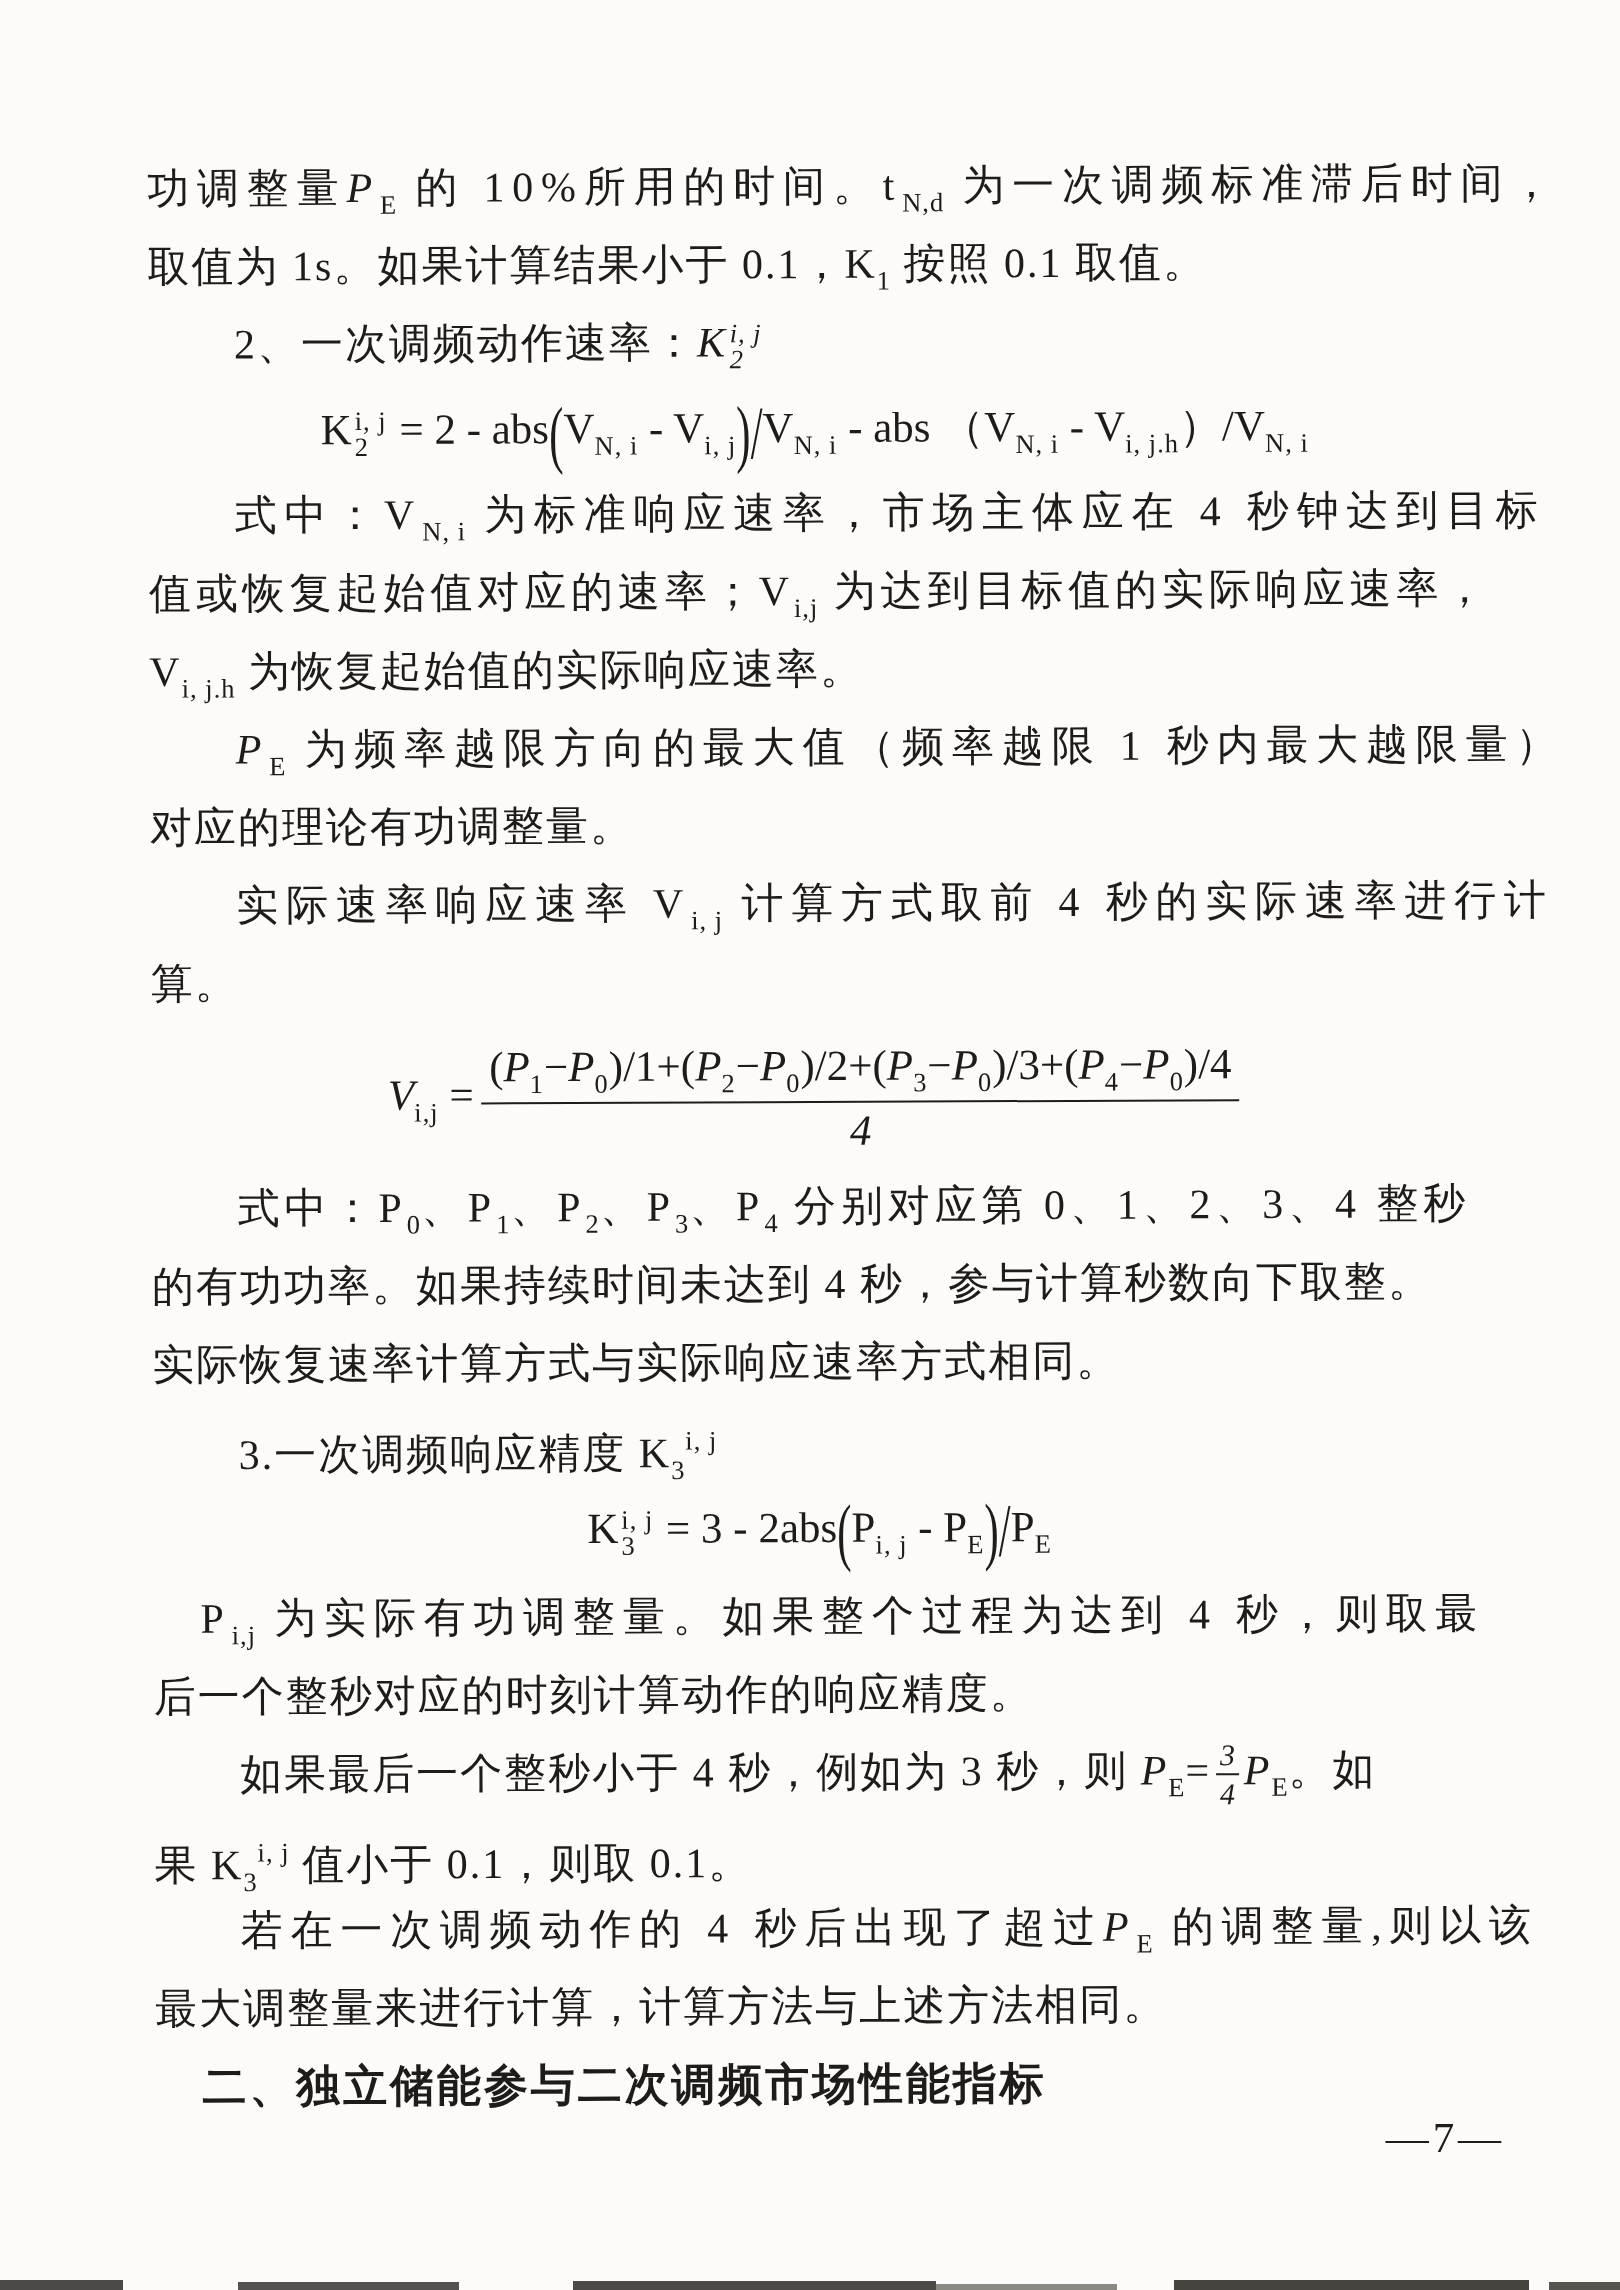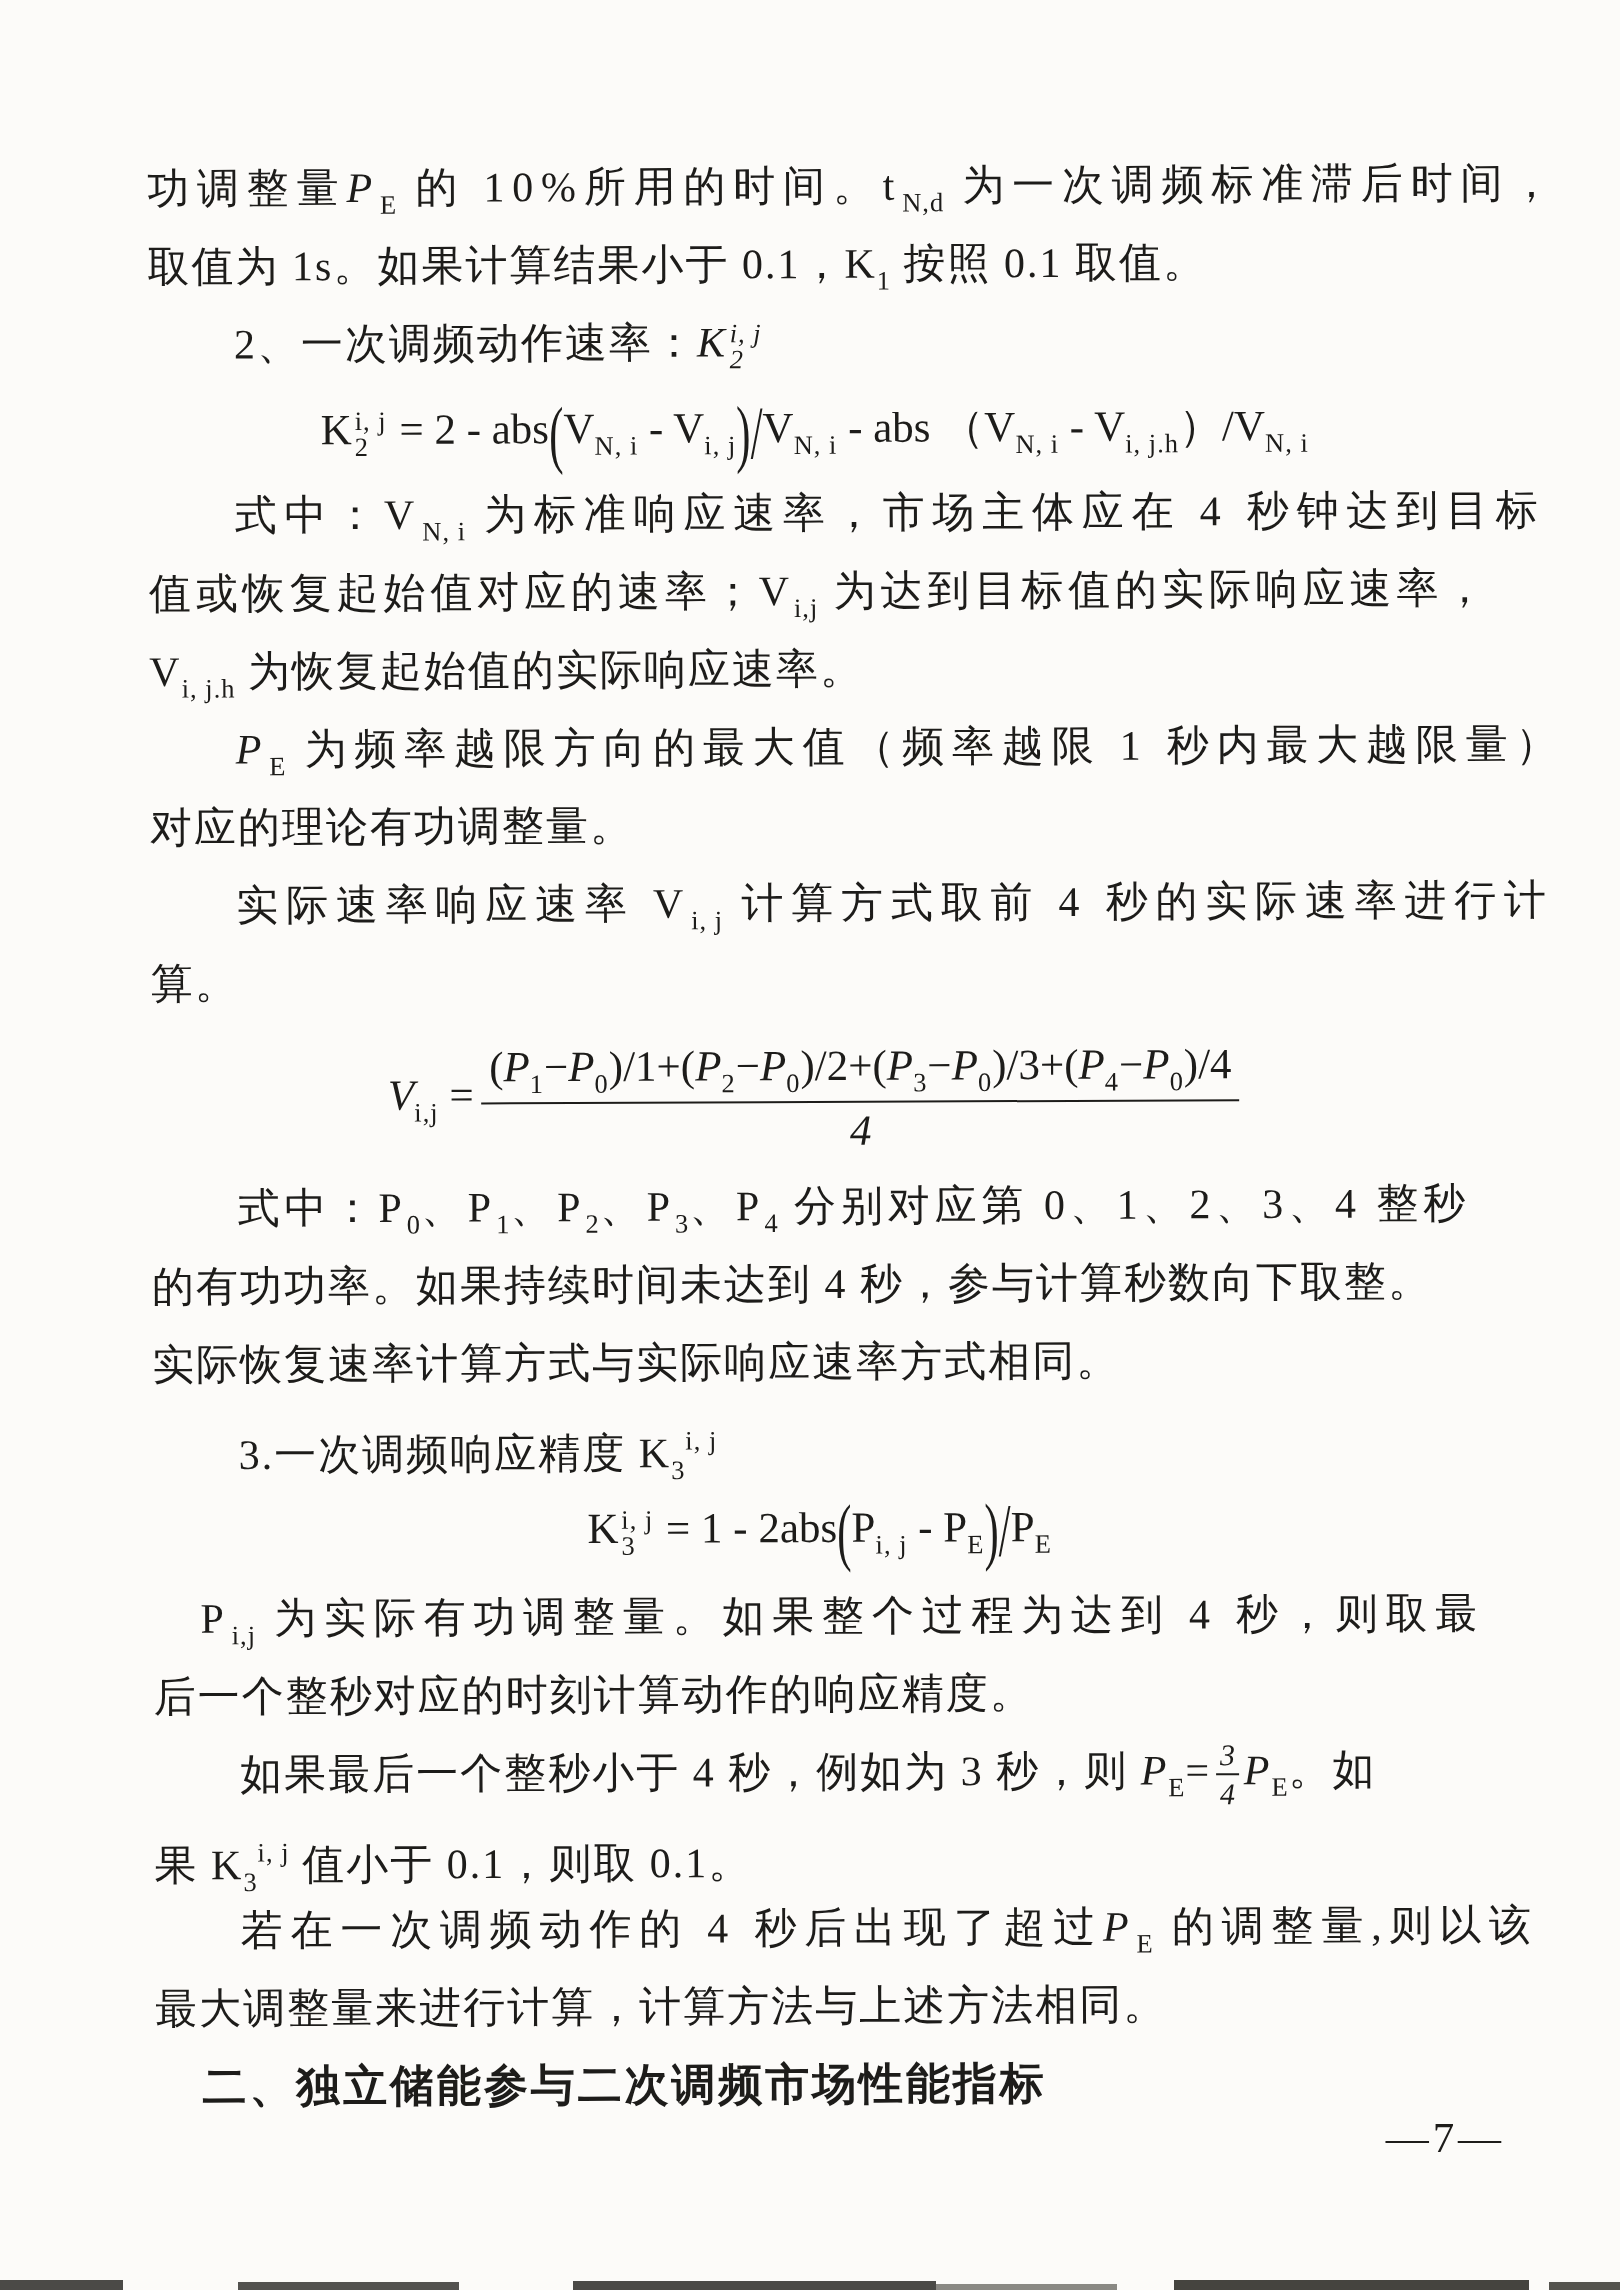--- a/index.html
+++ b/index.html
@@ -91,21 +91,21 @@
           <span class="num"><span>(</span><span class="i">P</span><span class="sub">1</span><span>−</span><span class="i">P</span><span class="sub">0</span><span>)/1+(</span><span class="i">P</span><span class="sub">2</span><span>−</span><span class="i">P</span><span class="sub">0</span><span>)/2+(</span><span class="i">P</span><span class="sub">3</span><span>−</span><span class="i">P</span><span class="sub">0</span><span>)/3+(</span><span class="i">P</span><span class="sub">4</span><span>−</span><span class="i">P</span><span class="sub">0</span><span>)/4</span></span>
           <span class="den"><span class="i">4</span></span>
         </span></div>
       <div class="line sp2 ind2"><span>式中：P</span><span class="sub">0</span><span>、P</span><span class="sub">1</span><span>、P</span><span class="sub">2</span><span>、P</span><span class="sub">3</span><span>、P</span><span class="sub">4</span><span> 分别对应第 0、1、2、3、4 整秒</span></div>
       <div class="line sp0"><span>的有功功率。如果持续时间未达到 4 秒，参与计算秒数向下取整。</span></div>
       <div class="line sp0"><span>实际恢复速率计算方式与实际响应速率方式相同。</span></div>
       <div class="line sp0 ind2"><span>3.一次调频响应精度 K</span><span class="sub">3</span><span class="sup">i, j</span></div>
       <div class="formula fh100"><span>K</span><span class="ss">
           <span>i, j</span>
           <span>3</span>
-        </span><span> = 1 - 2abs</span><span class="tall">(</span><span>P</span><span class="sub">i, j</span><span> - P</span><span class="sub">E</span><span class="tall">)</span><span class="tall">/</span><span>P</span><span class="sub">E</span></div>
+        </span><span> = 3 - 2abs</span><span class="tall">(</span><span>P</span><span class="sub">i, j</span><span> - P</span><span class="sub">E</span><span class="tall">)</span><span class="tall">/</span><span>P</span><span class="sub">E</span></div>
       <div class="line sp1 ind1"><span>P</span><span class="sub">i,j</span><span> 为实际有功调整量。如果整个过程为达到 4 秒，则取最</span></div>
       <div class="line sp0"><span>后一个整秒对应的时刻计算动作的响应精度。</span></div>
       <div class="line sp0 ind2"><span>如果最后一个整秒小于 4 秒，例如为 3 秒，则 </span><span class="i">P</span><span class="sub">E</span><span>=</span><span class="frac sm">
           <span class="num"><span>3</span></span>
           <span class="den"><span>4</span></span>
         </span><span class="i">P</span><span class="sub">E</span><span>。如</span></div>
       <div class="line sp0"><span>果 K</span><span class="sub">3</span><span class="sup">i, j</span><span> 值小于 0.1，则取 0.1。</span></div>
       <div class="line sp1 ind2"><span>若在一次调频动作的 4 秒后出现了超过</span><span class="i">P</span><span class="sub">E</span><span> 的调整量,则以该</span></div>
       <div class="line sp0"><span>最大调整量来进行计算，计算方法与上述方法相同。</span></div>
       <div class="line heading ind1"><span>二、独立储能参与二次调频市场性能指标</span></div>

